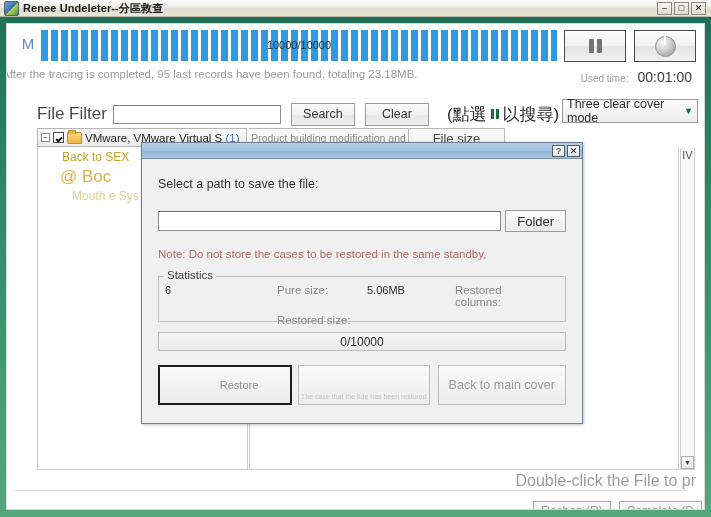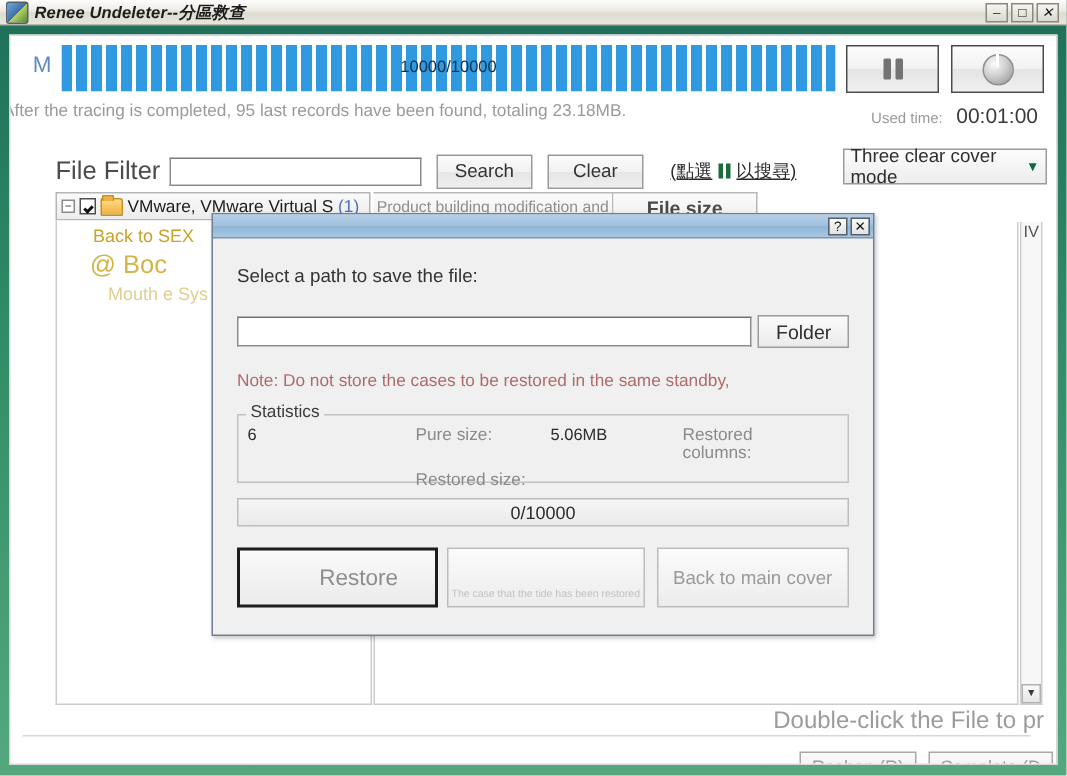--- a/index.html
+++ b/index.html
@@ -27,21 +27,20 @@
 
   
   #title-bar {
     height: 17px;
     background: linear-gradient(to bottom,#fdfdfd 0%, #eceae2 45%, #dedbd0 55%, #e8e6dc 100%);
     border-bottom: 1px solid #b9b6ac;
     display: flex;
     align-items: center;
     padding: 0 2px;
     box-sizing: border-box;
-    font-style: italic;
   }
   #title-icon {
     width: 13px; height: 13px;
     margin: 0 4px 0 2px;
     background: linear-gradient(135deg,#6fa8dc 0%, #3f6fa8 50%, #b8d36e 51%, #4f8a2f 100%);
     border: 1px solid #55606b;
     border-radius: 2px;
     flex: 0 0 auto;
   }
   #title-text {
@@ -205,26 +204,25 @@
     background: linear-gradient(to bottom,#fbfbfb 0%,#f1f1f1 50%,#e6e6e6 51%,#efefef 100%);
     border: 1px solid #9a9a9a;
     box-sizing: border-box;
     font-size: 12.5px;
     color: #333;
     display:flex; align-items:center; justify-content:center;
     font-family: "Liberation Sans", sans-serif;
   }
   #filter-hint {
     margin-left: 18px;
-    font-size: 12px;
+    font-size: 17px;
     color: #2b2b2b;
     display: flex;
     align-items: center;
     gap: 2px;
-    text-decoration: underline;
   }
   .hint-bars { display:flex; gap:2px; margin:0 2px; }
   .hint-bars i { display:block; width:3px; height:10px; background:#1b6e3c; }
 
   #mode-select {
     position: absolute;
     right: 6px; top: 75px;
     width: 136px; height: 24px;
     background: linear-gradient(to bottom,#fcfcfc,#ededed);
     border: 1px solid #9a9a9a;
@@ -311,21 +309,21 @@
     box-sizing: border-box;
     display: flex;
     align-items: center;
     justify-content: center;
     color: #4a4a4a;
     white-space: nowrap;
     overflow: hidden;
   }
   #col-name { width: 190px; border-left: 1px solid #b8b8b8; font-size: 13px; }
   #col-mod  { width: 160px; font-size: 10.5px; color:#8d8d8d; }
-  #col-size { width: 96px; font-size: 13px; font-weight: bold; }
+  #col-size { width: 96px; font-size: 13px; }
 
   
   #tree-pane {
     position: absolute;
     left: 0; top: 19px;
     width: 211px; height: 323px;
     background: #ffffff;
     border: 1px solid #cccccc;
     border-top: none;
     box-sizing: border-box;
@@ -525,21 +523,21 @@
     align-items: stretch;
     gap: 2px;
     height: 40px;
   }
   #btn-restore {
     width: 137px;
     background: linear-gradient(to bottom,#fafafa,#ebebeb);
     border: 2px solid #1d1d1d;
     box-sizing: border-box;
     display:flex; align-items:center; justify-content:center;
-    font-size: 15px; color:#8d8d8d;padding-left:28px;
+    font-size: 11px; color:#8d8d8d;padding-left:28px;
   }
   #btn-restored-case {
     width: 135px; margin-left: 4px;
     background: linear-gradient(to bottom,#fbfbfb,#ececec);
     border: 1px solid #bdbdbd;
     box-sizing: border-box;
     display:flex; align-items:flex-end; justify-content:center;
     padding-bottom: 4px;
     font-size: 7px; color:#c2c2c2;
   }

